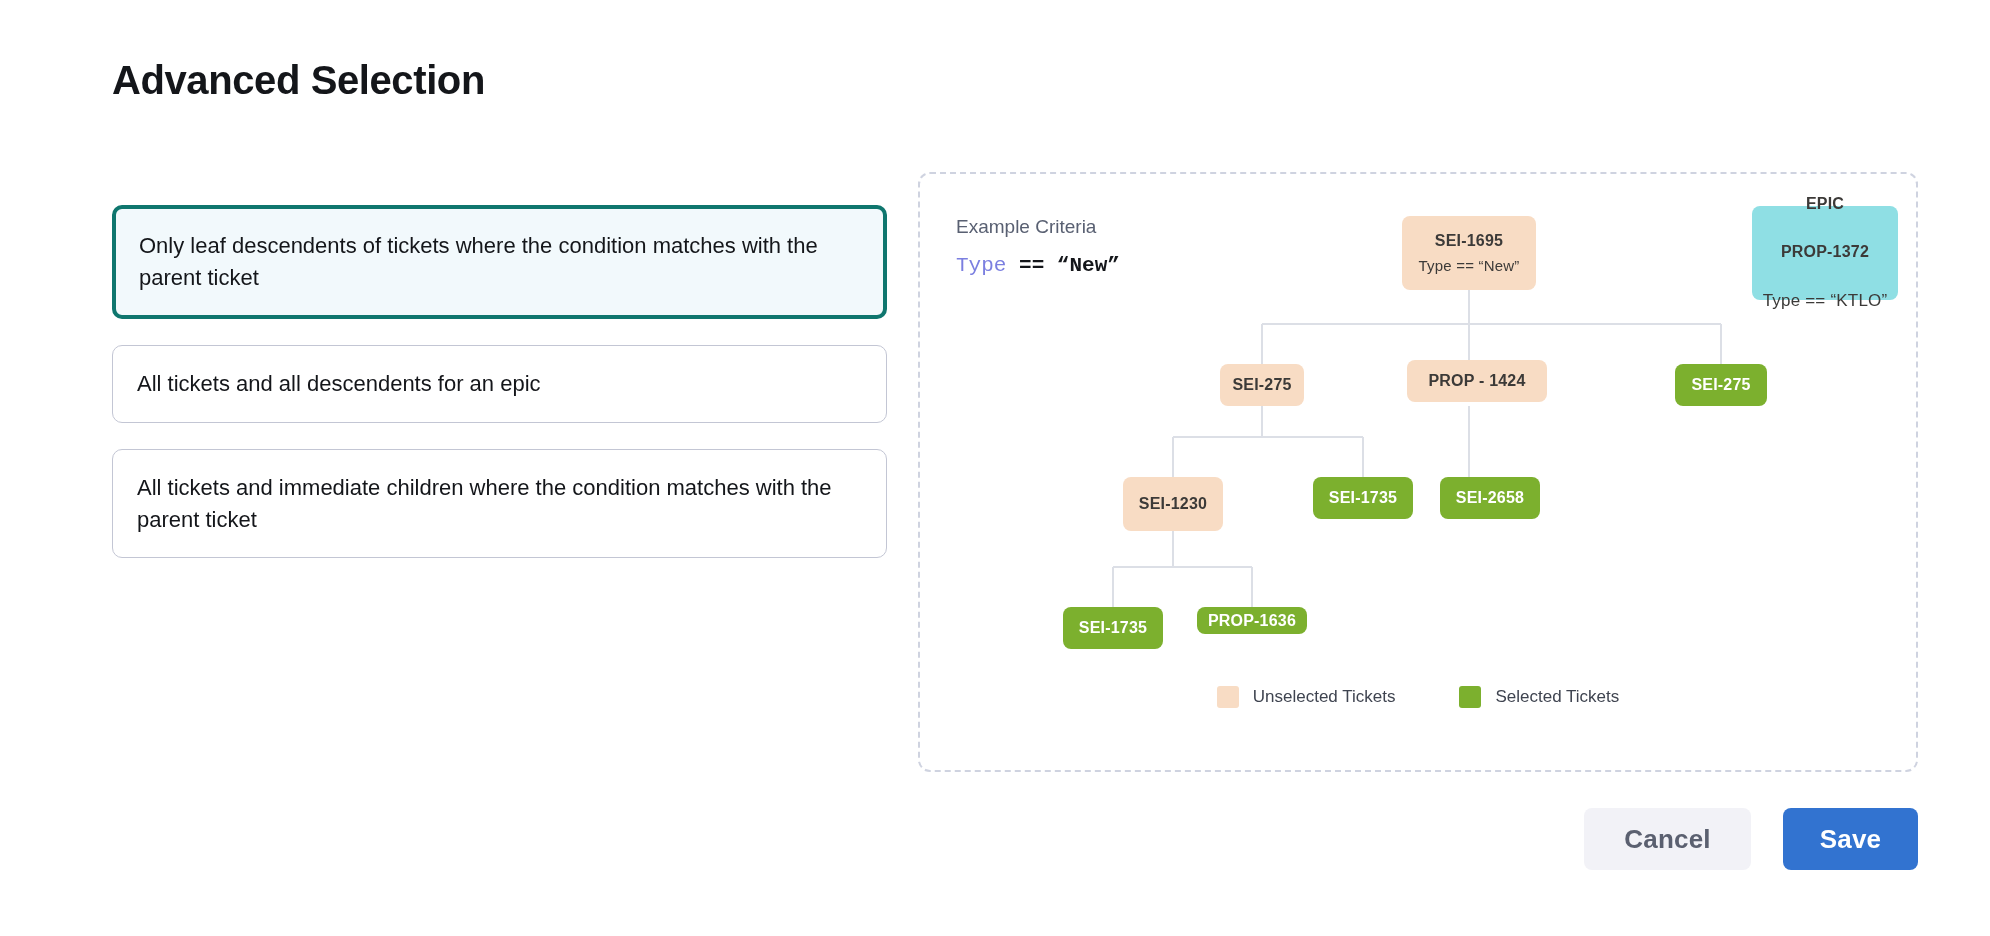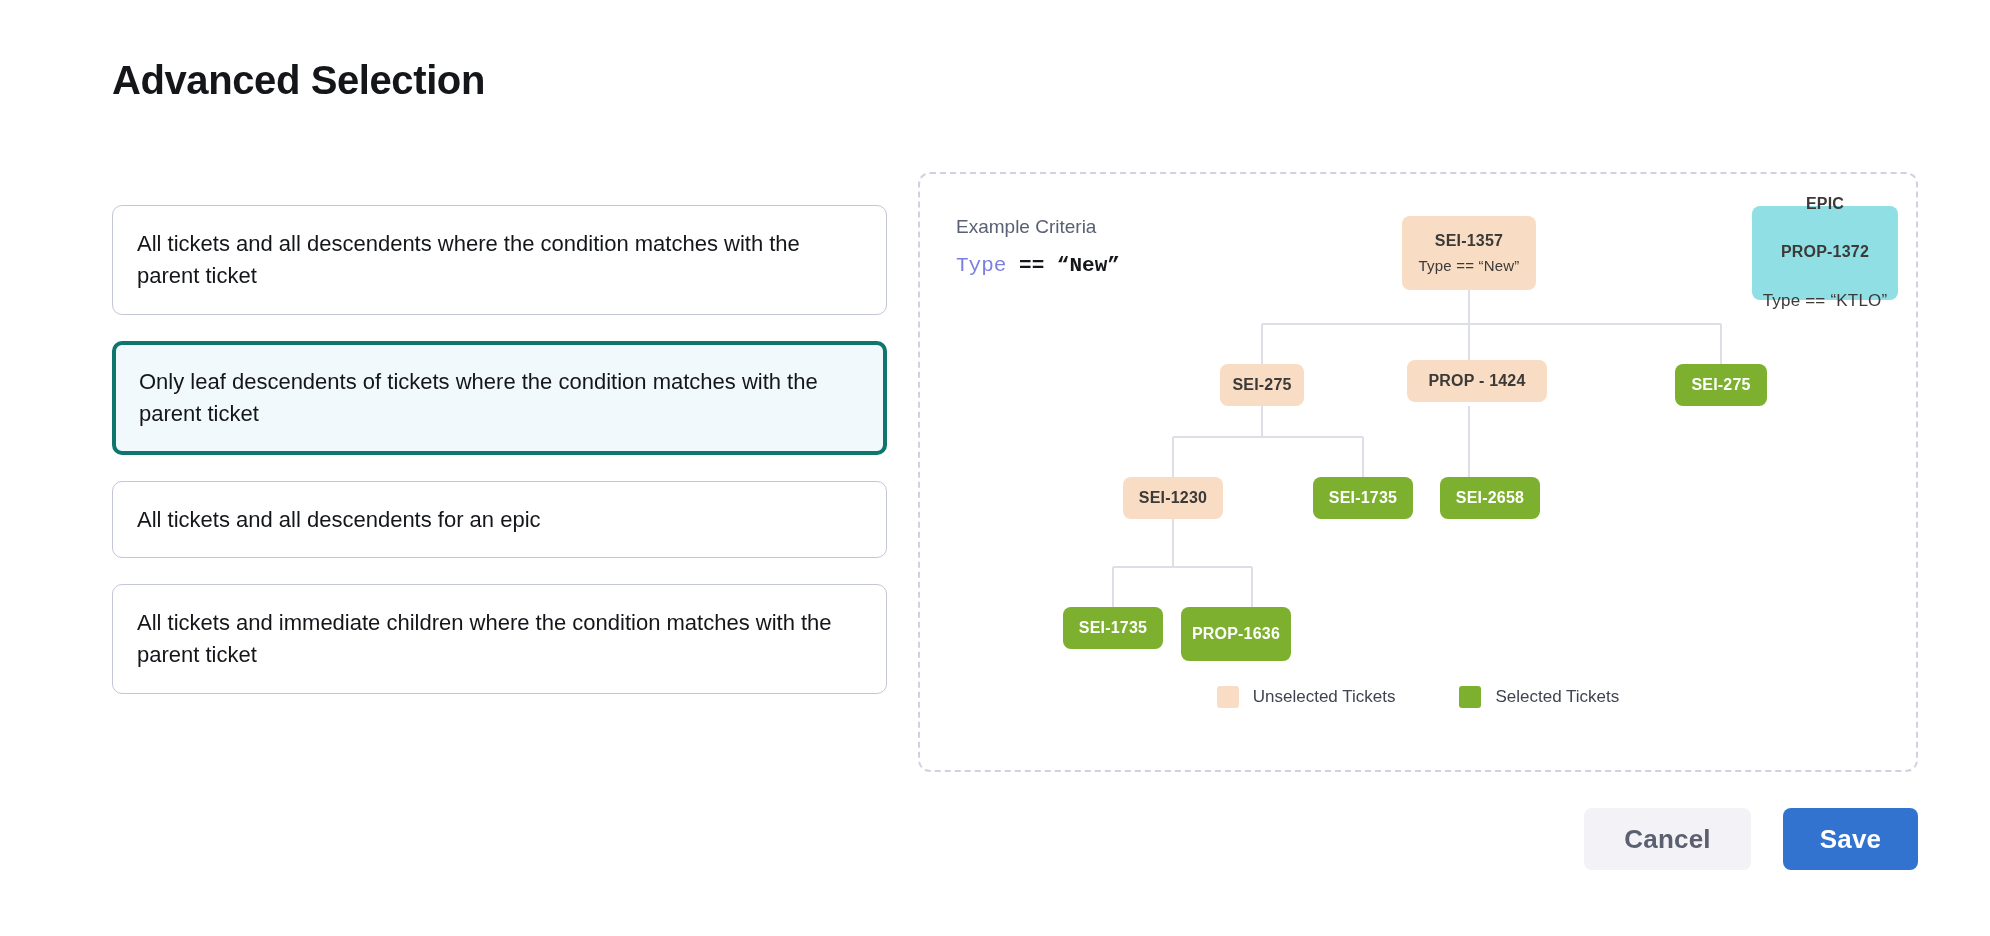--- a/index.html
+++ b/index.html
@@ -135,26 +135,26 @@
   .node.epic .line2 { font-weight: bold; font-size: 16px; }
 
   
   #n-root   { left: 482px; top: 42px;  width: 134px; height: 74px; }
   #n-epic   { left: 832px; top: 32px;  width: 146px; height: 94px; gap: 23px; }
 
   #n-r2a    { left: 300px; top: 190px; width: 84px;  height: 42px; }
   #n-r2b    { left: 487px; top: 186px; width: 140px; height: 42px; }
   #n-r2c    { left: 755px; top: 190px; width: 92px;  height: 42px; }
 
-  #n-r3a    { left: 203px; top: 303px; width: 100px; height: 42px; }
+  #n-r3a    { left: 203px; top: 303px; width: 100px; height: 54px; }
   #n-r3b    { left: 393px; top: 303px; width: 100px; height: 42px; }
   #n-r3c    { left: 520px; top: 303px; width: 100px; height: 42px; }
 
   #n-r4a    { left: 143px; top: 433px; width: 100px; height: 42px; }
-  #n-r4b    { left: 261px; top: 433px; width: 110px; height: 54px; }
+  #n-r4b    { left: 277px; top: 433px; width: 110px; height: 27px; }
 
   
   .legend {
     position: absolute;
     left: 0;
     right: 0;
     top: 512px;
     display: flex;
     justify-content: center;
     align-items: center;
@@ -200,23 +200,20 @@
 </style>
 </head>
 <body>
 
 <div class="page">
 
   <h1 class="page-title">Advanced Selection</h1>
 
   <div class="options">
 
-    <div class="option">
-      <span class="option-text">All tickets and all descendents where the condition matches with the parent ticket</span>
-    </div>
 
     <div class="option selected">
       <span class="option-text">Only leaf descendents of tickets where the condition matches with the parent ticket</span>
     </div>
 
     <div class="option">
       <span class="option-text">All tickets and all descendents for an epic</span>
     </div>
 
     <div class="option">
@@ -252,21 +249,21 @@
           <path d="M549,232 L549,303"></path>
 
           <path d="M253,345 L253,393"></path>
           <path d="M193,393 L332,393"></path>
           <path d="M193,393 L193,433"></path>
           <path d="M332,393 L332,433"></path>
         </g>
       </svg>
 
       <div class="node unselected" id="n-root">
-        <span>SEI-1357</span>
+        <span>SEI-1695</span>
         <span class="line2">Type == “New”</span>
       </div>
 
       <div class="node epic" id="n-epic">
         <span>EPIC</span>
         <span class="line2">PROP-1372</span>
         <span class="line3">Type == “KTLO”</span>
       </div>
 
       <div class="node unselected" id="n-r2a">

